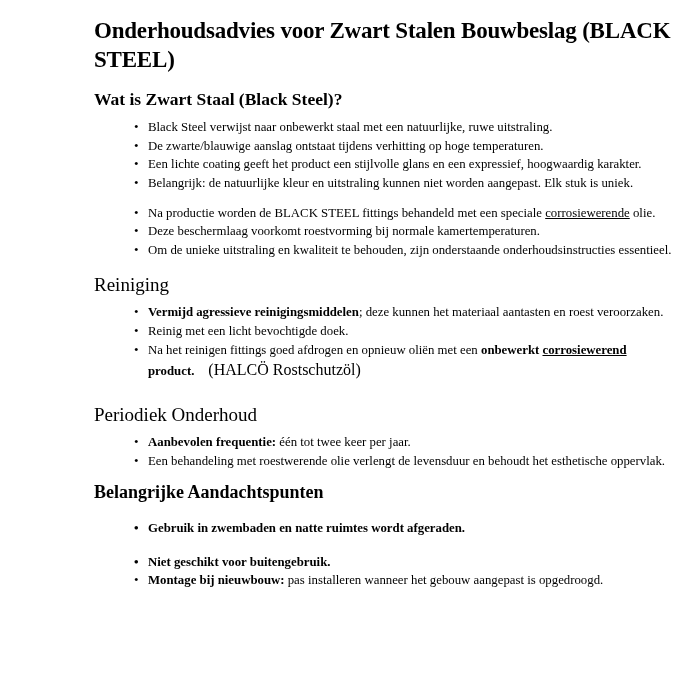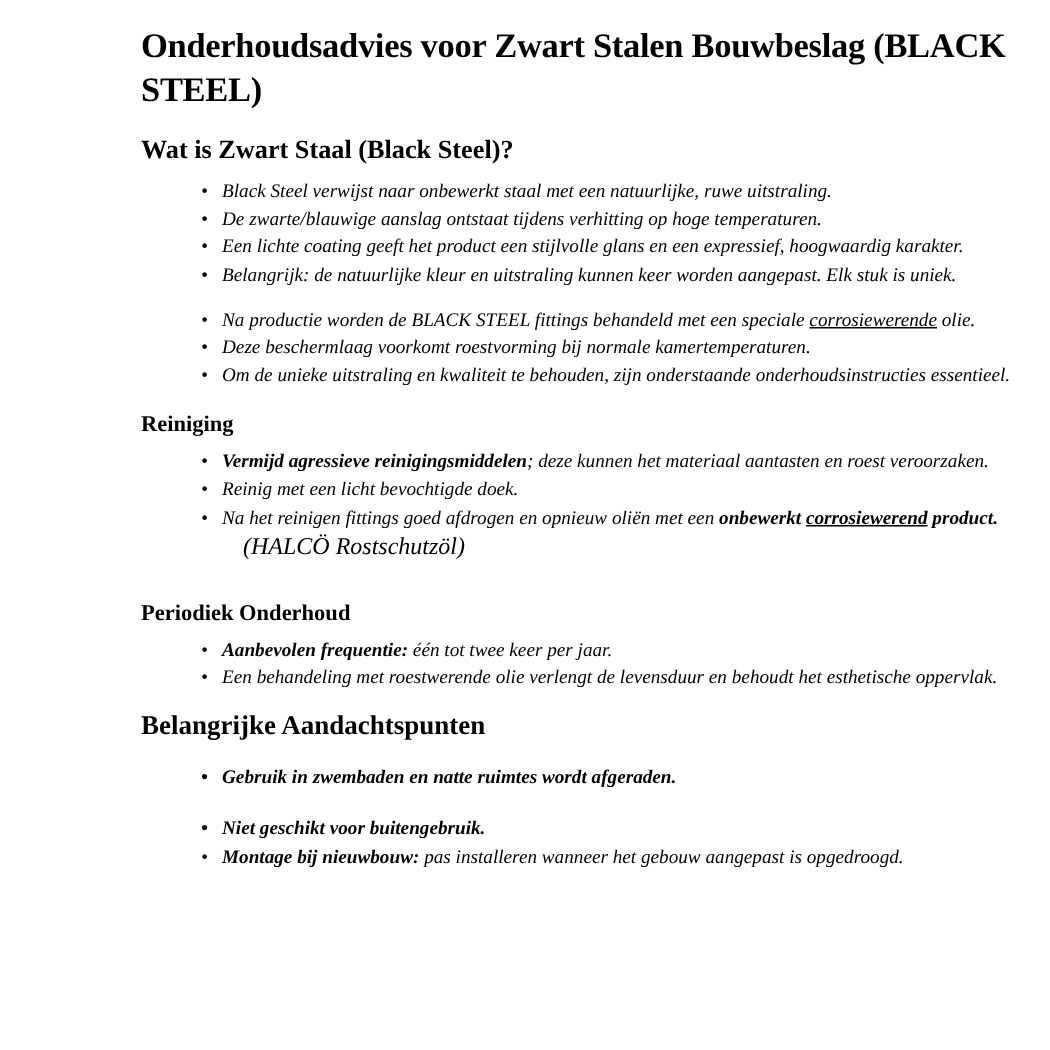--- a/index.html
+++ b/index.html
@@ -31,22 +31,22 @@
   h2.section-title {
     font-family: "Liberation Serif", serif;
     font-size: 17.5px;
     font-weight: bold;
     margin: 0 0 9px 0;
     padding-left: 0px;
     line-height: 1.2;
   }
   h3.sub-title {
     font-family: "Liberation Serif", serif;
-    font-size: 15px;
-    font-weight: bold;
+    font-size: 19px;
+    font-weight: normal;
     margin: 0 0 7px 0;
     padding-left: 0px;
     line-height: 1.2;
   }
   .section {
     margin-bottom: 12px;
   }
   .sub-section {
     margin-bottom: 11px;
   }
@@ -54,21 +54,20 @@
     margin: 0 0 0 0;
     padding-left: 40px;
     list-style: none;
   }
   ul.bullets li {
     position: relative;
     font-size: 12.8px;
     line-height: 1.38;
     margin-bottom: 1px;
     padding-left: 14px;
-    font-style: italic;
   }
   ul.bullets li::before {
     content: "\2022";
     position: absolute;
     left: 0;
     top: -1px;
     font-size: 13px;
   }
   .b {
     font-weight: bold;
@@ -91,21 +90,21 @@
 <div class="page">
 
   <h1 class="doc-title">Onderhoudsadvies voor Zwart Stalen Bouwbeslag (BLACK STEEL)</h1>
 
   <div class="section">
     <h2 class="section-title">Wat is Zwart Staal (Black Steel)?</h2>
     <ul class="bullets">
       <li>Black Steel verwijst naar onbewerkt staal met een natuurlijke, ruwe uitstraling.</li>
       <li>De zwarte/blauwige aanslag ontstaat tijdens verhitting op hoge temperaturen.</li>
       <li>Een lichte coating geeft het product een stijlvolle glans en een expressief, hoogwaardig karakter.</li>
-      <li>Belangrijk: de natuurlijke kleur en uitstraling kunnen keer worden aangepast. Elk stuk is uniek.</li>
+      <li>Belangrijk: de natuurlijke kleur en uitstraling kunnen niet worden aangepast. Elk stuk is uniek.</li>
     </ul>
   </div>
 
   <div class="section">
     <ul class="bullets">
       <li>
         <span>Na productie worden de BLACK STEEL fittings behandeld met een speciale </span><span class="u">corrosiewerende</span><span> olie.</span>
       </li>
       <li>Deze beschermlaag voorkomt roestvorming bij normale kamertemperaturen.</li>
       <li>Om de unieke uitstraling en kwaliteit te behouden, zijn onderstaande onderhoudsinstructies essentieel.</li>

